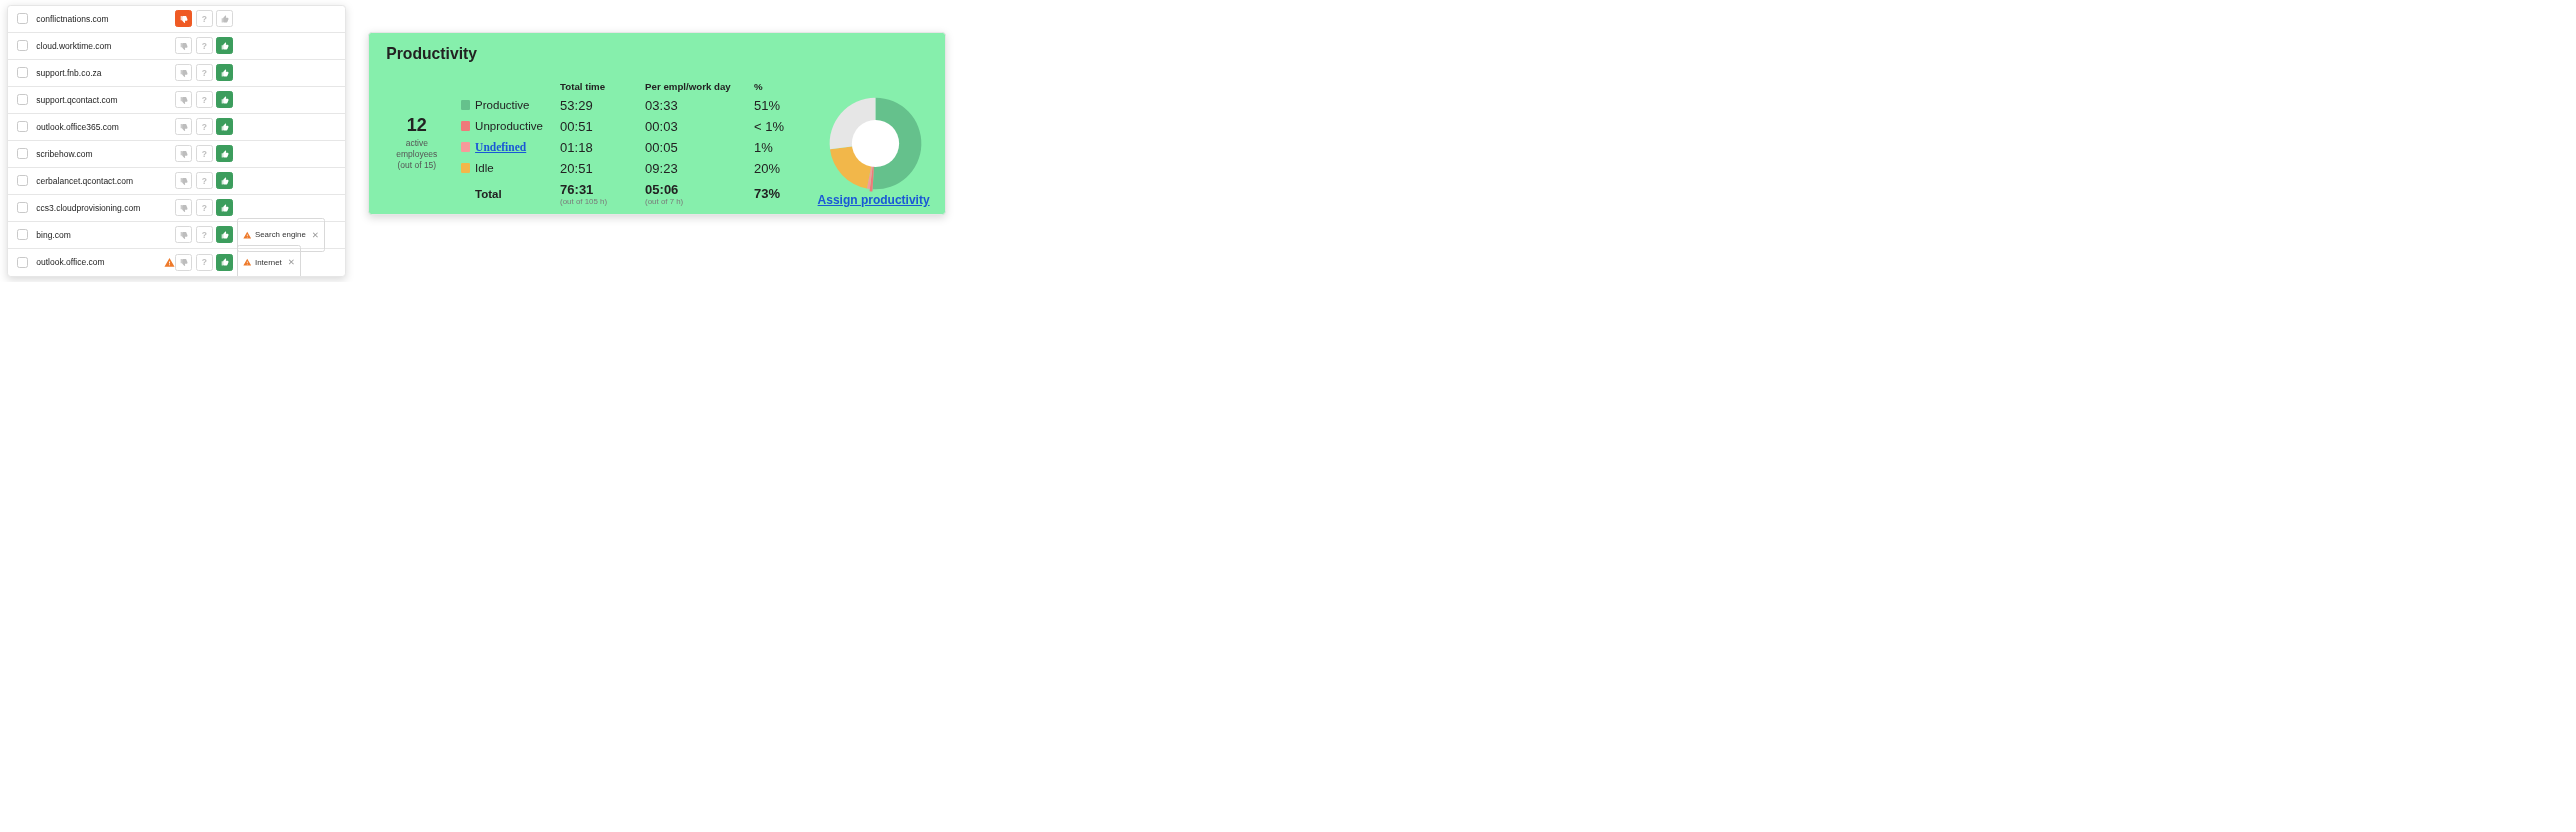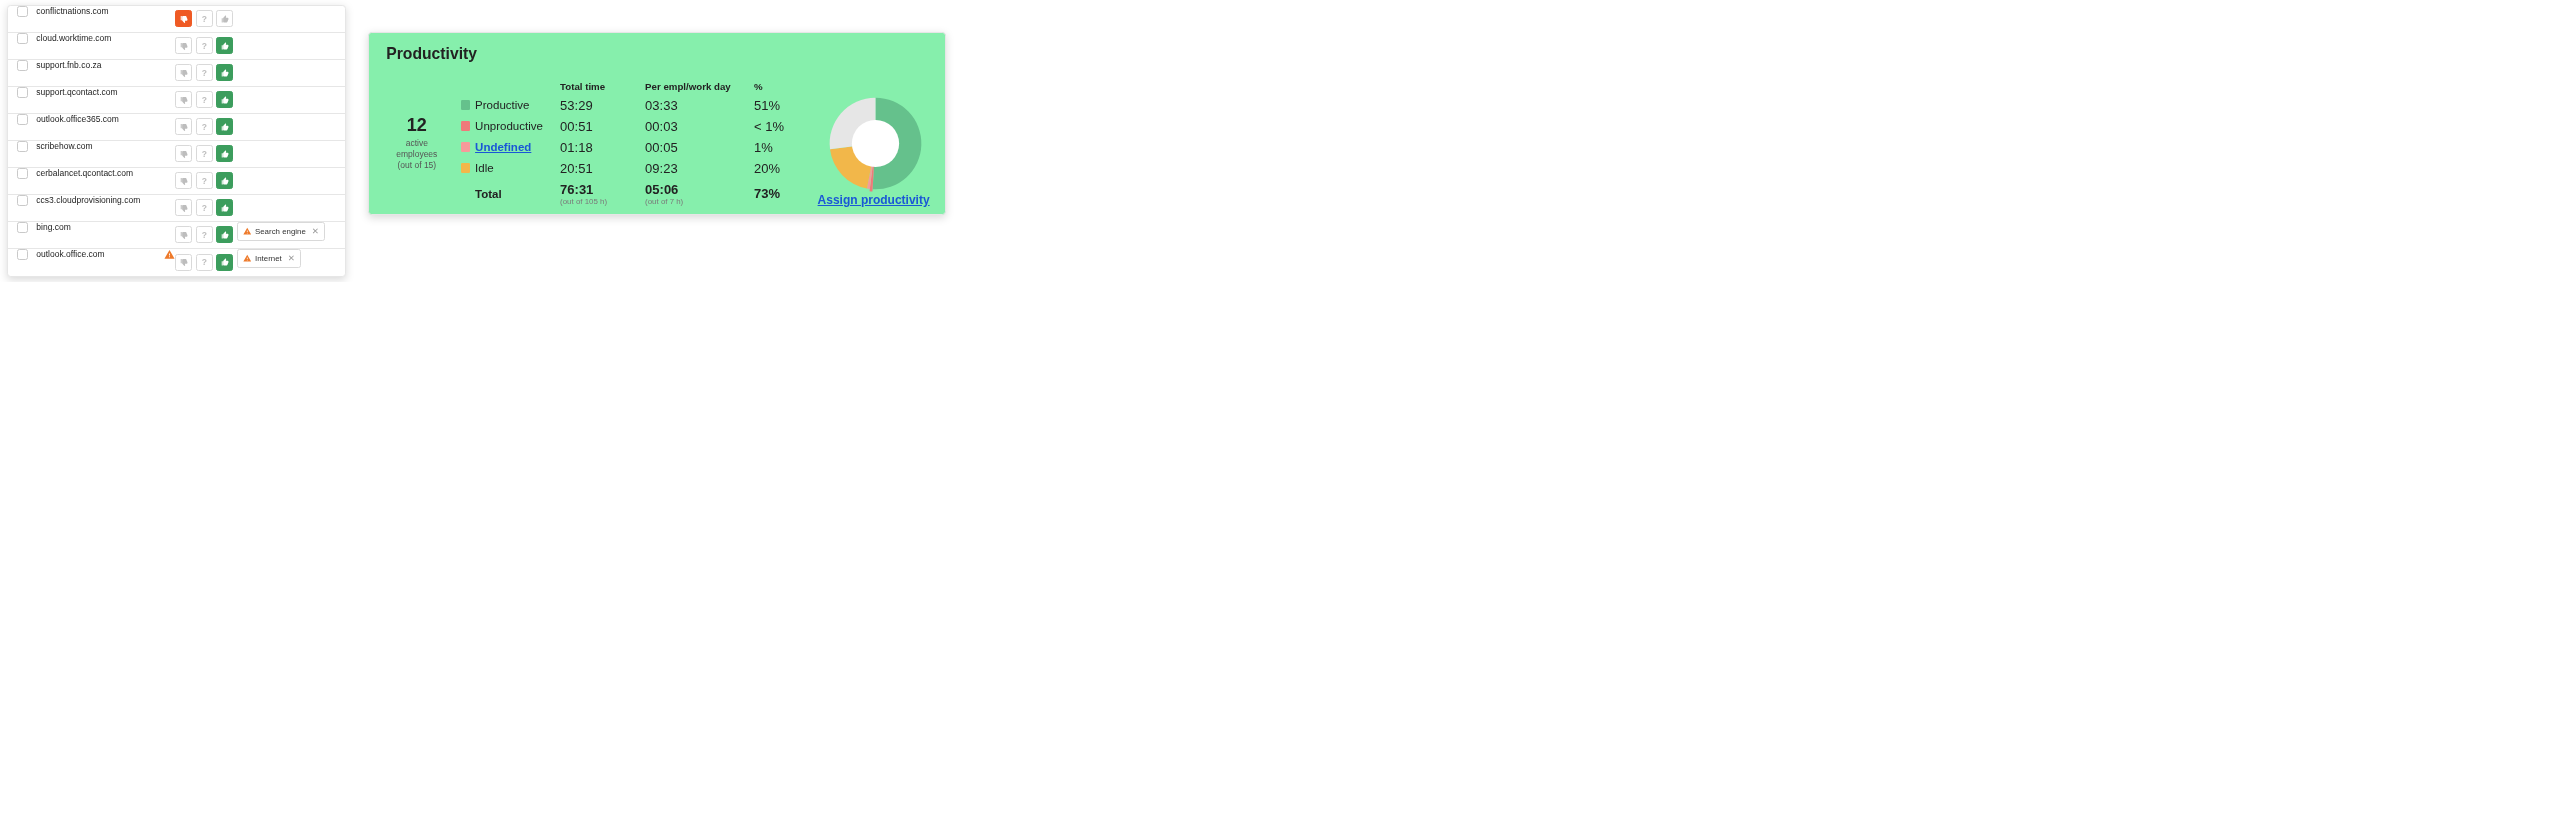--- a/index.html
+++ b/index.html
@@ -7,45 +7,45 @@
     --border2:#d9d9d9;
     --text:#222;
     --muted:#7a7a7a;
     --panel-shadow: 0 2.4px 8.5px rgba(0,0,0,.15);
     --accent-blue:#1a57d6;
   }
   *{box-sizing:border-box;font-family:"Segoe UI",Arial,Helvetica,sans-serif;}
   body{margin:0;background:#fff;padding:4.8px 7.3px;display:flex;gap:22px;align-items:flex-start;color:var(--text);}
   
   .site-panel{width:339px;border:0.6px solid var(--border);border-radius:3.6px;box-shadow:var(--panel-shadow);background:#fff;overflow:hidden;}
-  .site-row{display:flex;height:27px;padding:0 8.5px;border-bottom:0.6px solid var(--border);}
+  .site-row{display:flex;align-items:center;height:27px;padding:0 8.5px;border-bottom:0.6px solid var(--border);}
   .site-row:last-child{border-bottom:none;}
   .chk{width:11px;height:11px;border:1.2px solid #c9c9c9;border-radius:2.4px;flex:none;margin-right:8.5px;background:#fff;}
   .domain{flex:none;width:127px;font-size:8.5px;color:#222;}
   .warn-col{width:12px;flex:none;display:flex;justify-content:center;}
   .btns{display:flex;gap:3.6px;align-items:center;}
   .ratebtn{width:17px;height:17px;border:0.6px solid var(--border2);border-radius:2.4px;background:#fff;display:flex;align-items:center;justify-content:center;color:#bdbdbd;font-weight:700;font-size:8.5px;}
   .ratebtn svg{width:8.5px;height:8.5px;fill:currentColor;}
   .ratebtn.active-down{background:#ef5a24;border-color:#ef5a24;color:#fff;}
   .ratebtn.active-up{background:#3c9d5d;border-color:#3c9d5d;color:#fff;}
-  .catchip{display:flex;align-items:center;border:0.6px solid var(--border2);border-radius:2.4px;height:19px;padding:0 4.8px;font-size:7.9px;color:#333;margin-left:3.6px;gap:3.6px;}
+  .catchip{display:flex;align-items:center;border:0.6px solid var(--border2);border-radius:2.4px;height:34px;padding:0 4.8px;font-size:7.9px;color:#333;margin-left:3.6px;gap:3.6px;}
   .catchip .x{color:#9a9a9a;font-size:8.5px;margin-left:2.4px;}
   .warn-icon{width:11px;height:11px;}
   
   .prod-panel{flex:none;width:578px;margin-top:27px;border:0.6px solid var(--border);border-radius:3.6px;box-shadow:var(--panel-shadow);background:#86efac;padding:12px 17px 8.5px 17px;position:relative;}
   .prod-title{font-size:15.7px;font-weight:700;margin:0 0 18px 0;}
   .prod-body{display:flex;align-items:center;gap:13.3px;}
   .emp-block{width:61px;text-align:center;flex:none;}
   .emp-num{font-size:18px;font-weight:700;line-height:1;}
   .emp-sub{font-size:8.5px;color:#555;margin-top:3.6px;line-height:1.3;}
   .prod-table{flex:1;display:grid;grid-template-columns:14.5px 85px 85px 109px 48px;row-gap:6px;align-items:center;font-size:11px;}
   .hdr{font-weight:700;font-size:9.7px;}
   .sw{width:9.7px;height:9.7px;border-radius:1.2px;}
   .lab{font-size:11.5px;}
-  .lab.link{color:var(--accent-blue);text-decoration:underline;font-weight:700;}
+  .lab.link{color:var(--accent-blue);text-decoration:underline;font-weight:700;font-family:Liberation Serif, serif;}
   .lab.bold{font-weight:700;}
   .val{font-size:13px;}
   .val.b{font-weight:700;}
   .sub{font-size:7.9px;color:var(--muted);line-height:1;margin-top:1.2px;}
   .donut{width:121px;height:121px;flex:none;}
   .assign{position:absolute;right:15.7px;bottom:7.3px;font-size:12px;font-weight:700;color:var(--accent-blue);text-decoration:underline;}
 </style>
 </head>
 <body>
 

